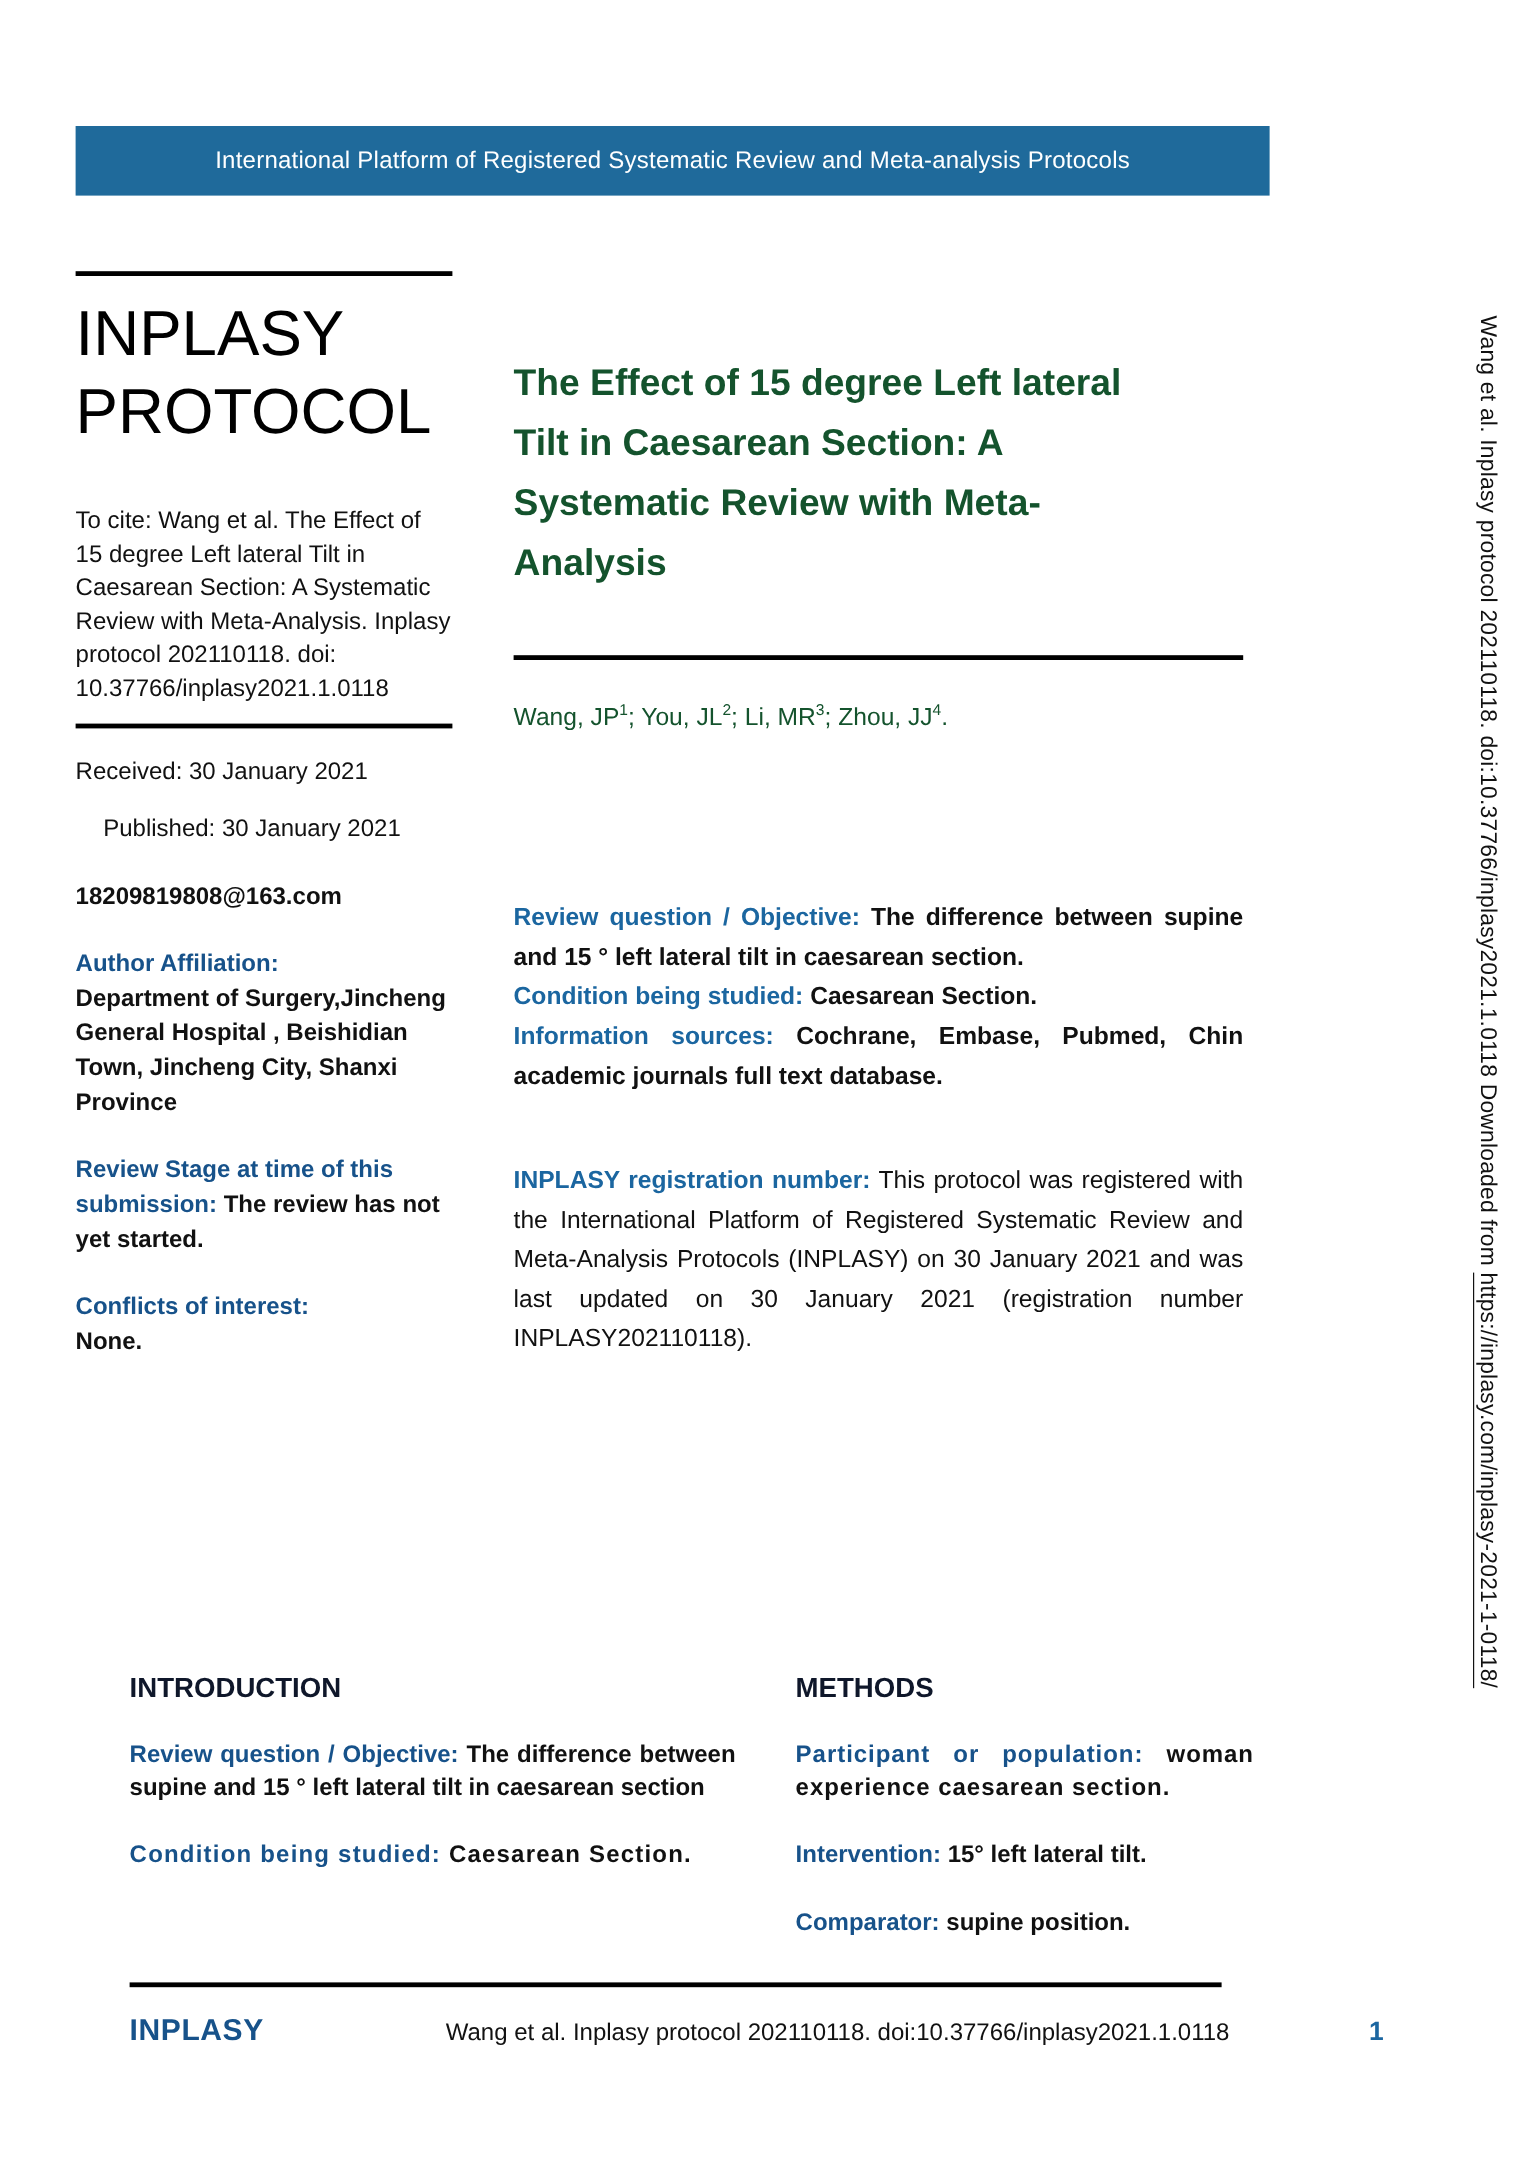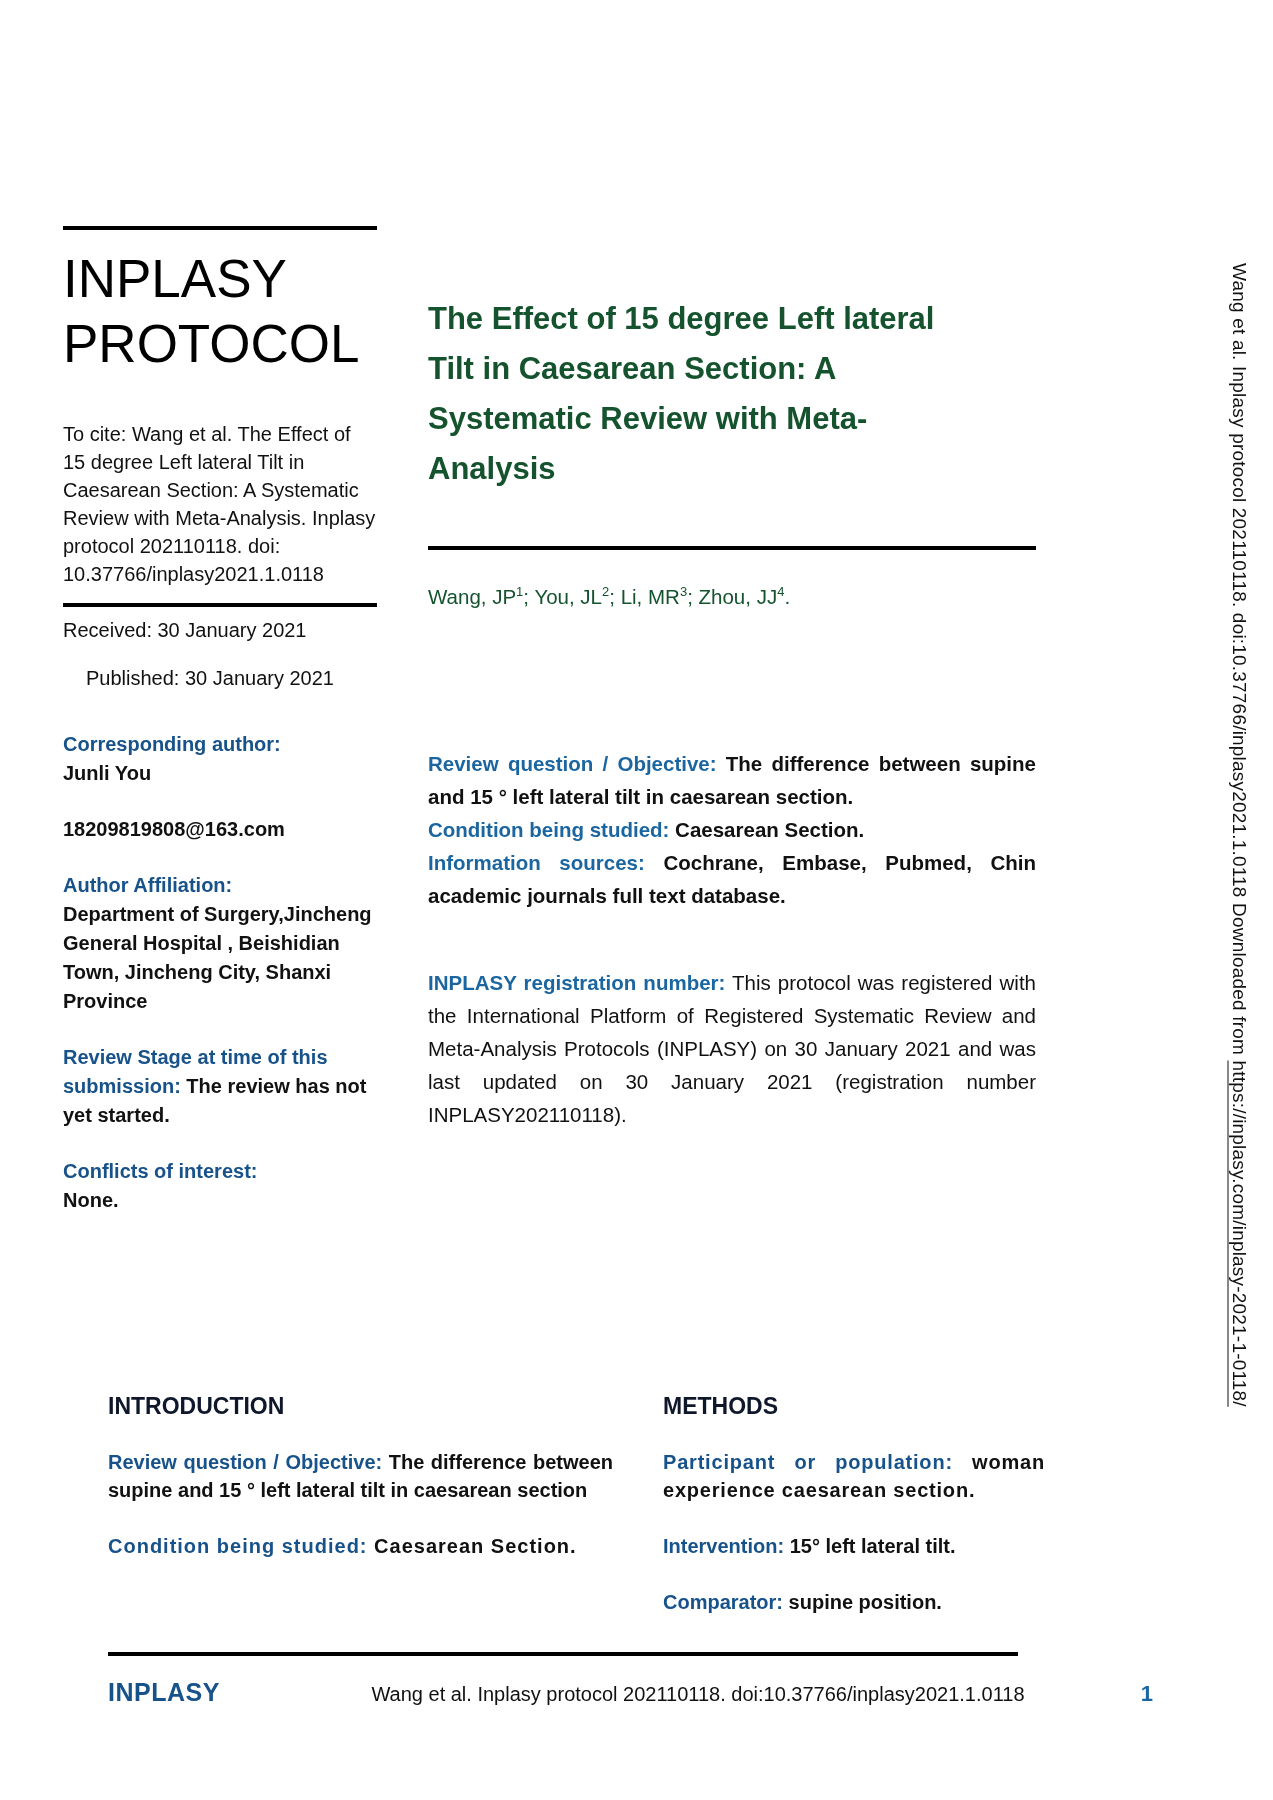--- a/index.html
+++ b/index.html
@@ -19,21 +19,21 @@
     writing-mode:vertical-rl;text-orientation:mixed;white-space:nowrap;
     font-size:19px;color:#111111;letter-spacing:0.2px;
   }
   .side-note .lnk{color:#111111;text-decoration:underline;}
   
   .left-col{position:absolute;left:63px;top:226px;width:314px;}
   .rule{height:4px;background:#000000;}
   .masthead{margin-top:16px;font-size:53px;line-height:65px;font-weight:400;color:#000000;}
   .cite{margin-top:44px;font-size:20px;line-height:28px;}
   .rule2{margin-top:15px;}
-  .date{margin-top:9px;font-size:20px;line-height:29px;}
+  .date{margin-top:22px;font-size:20px;line-height:29px;}
   .date.second{margin-top:19px;margin-left:23px;}
   .lsec{margin-top:27px;font-size:20px;line-height:29px;font-weight:bold;}
   .lsec.first{margin-top:37px;}
   .lab{color:#17528a;font-weight:bold;}
   .lab.blk{display:block;}
   
   .right-col{position:absolute;left:428px;top:294px;width:608px;}
   .title{font-size:31px;line-height:50px;font-weight:bold;color:#14532d;white-space:nowrap;}
   .title-rule{height:4px;background:#000000;margin-top:52px;width:608px;}
   .authors{margin-top:30px;font-size:20.5px;line-height:24px;color:#14532d;}
@@ -54,38 +54,37 @@
   .footer{position:absolute;left:108px;top:1678px;width:1045px;display:flex;align-items:baseline;}
   .brand{width:175px;font-size:25px;font-weight:bold;color:#17528a;letter-spacing:0.5px;}
   .foot-cite{flex:1;text-align:center;font-size:20px;color:#111111;}
   .page-num{width:40px;text-align:right;font-size:22px;font-weight:bold;color:#1b66a0;}
 </style>
 </head>
 <body>
 
 <div class="page">
 
+  <div class="banner">
+    <span>International Platform of Registered Systematic Review and Meta-analysis Protocols</span>
+  </div>
 
   <div class="side-note"><span>Wang et al. Inplasy protocol 202110118. doi:10.37766/inplasy2021.1.0118 Downloaded from </span><a class="lnk">https://inplasy.com/inplasy-2021-1-0118/</a></div>
 
   <div class="left-col">
     <div class="rule"></div>
     <div class="masthead">
       <div>INPLASY</div>
       <div>PROTOCOL</div>
     </div>
     <div class="cite">To cite: Wang et al. The Effect of 15 degree Left lateral Tilt in Caesarean Section: A Systematic Review with Meta-Analysis. Inplasy protocol 202110118. doi: 10.37766/inplasy2021.1.0118</div>
     <div class="rule rule2"></div>
     <div class="date">Received: 30 January 2021</div>
     <div class="date second">Published: 30 January 2021</div>
 
-    <div class="lsec first">
-      <span class="lab blk">Corresponding author:</span>
-      <span>Junli You</span>
-    </div>
 
     <div class="lsec">
       <span>18209819808@163.com</span>
     </div>
 
     <div class="lsec">
       <span class="lab blk">Author Affiliation:</span>
       <span>Department of Surgery,Jincheng General Hospital , Beishidian Town, Jincheng City, Shanxi Province</span>
     </div>
 

